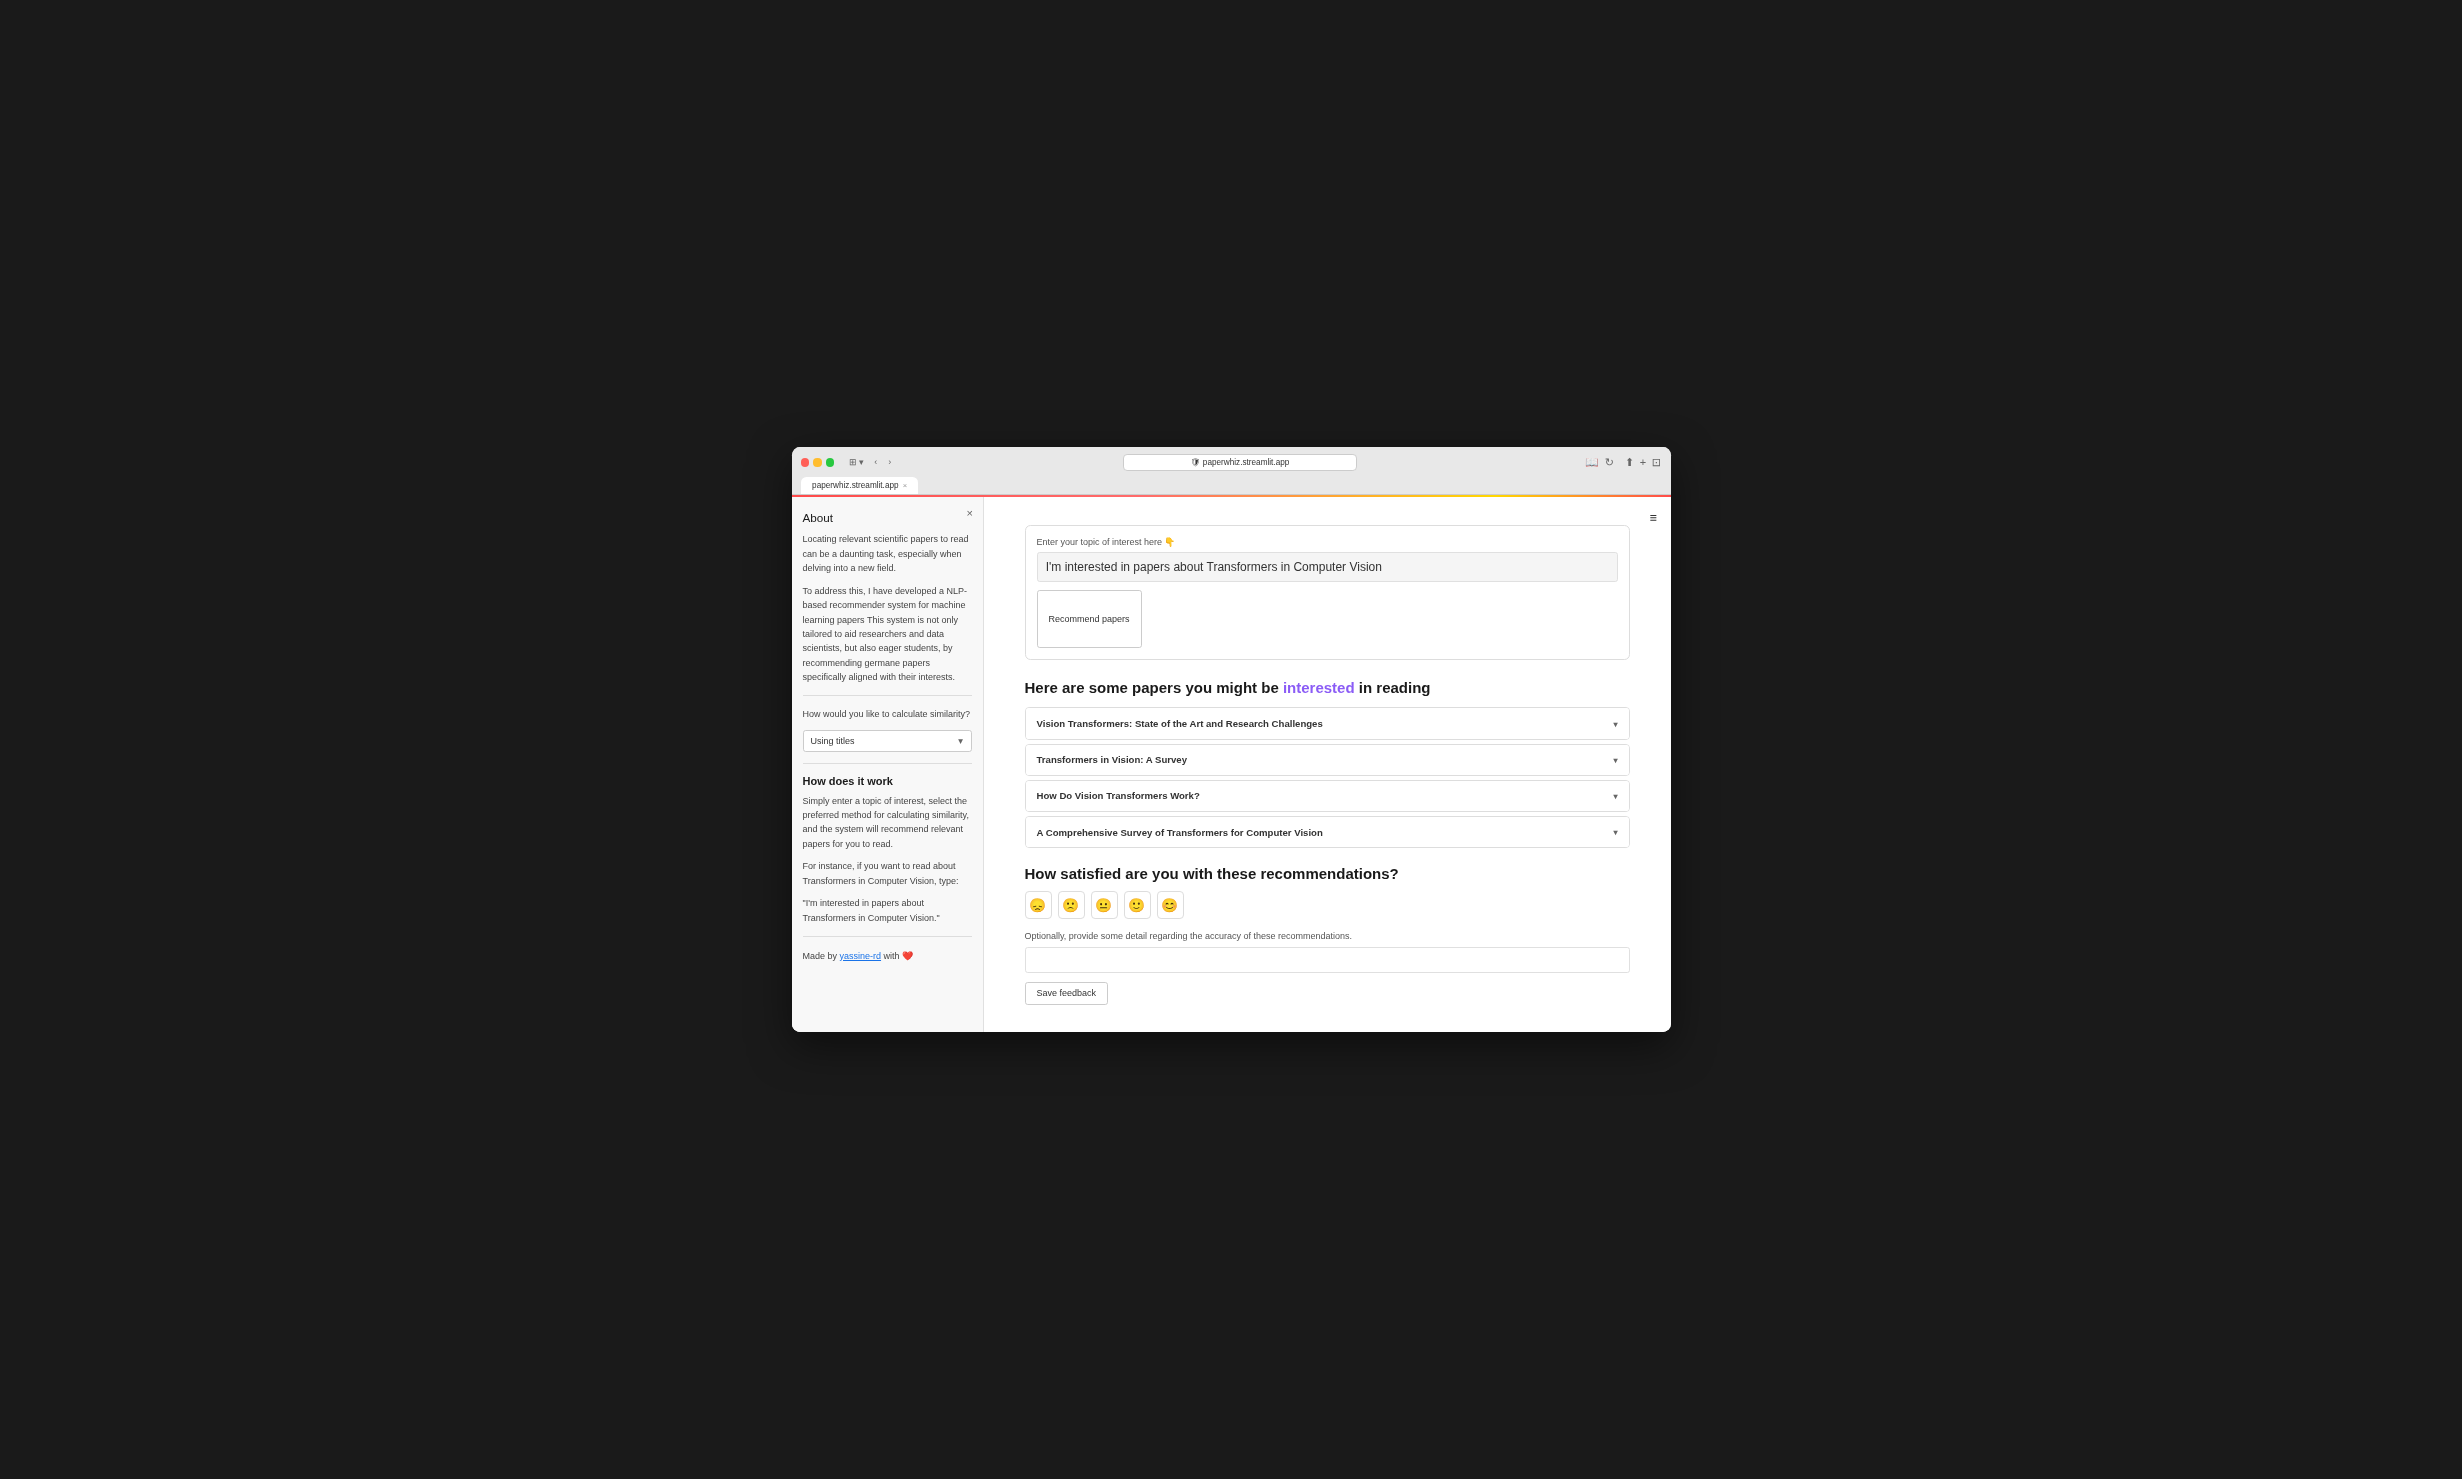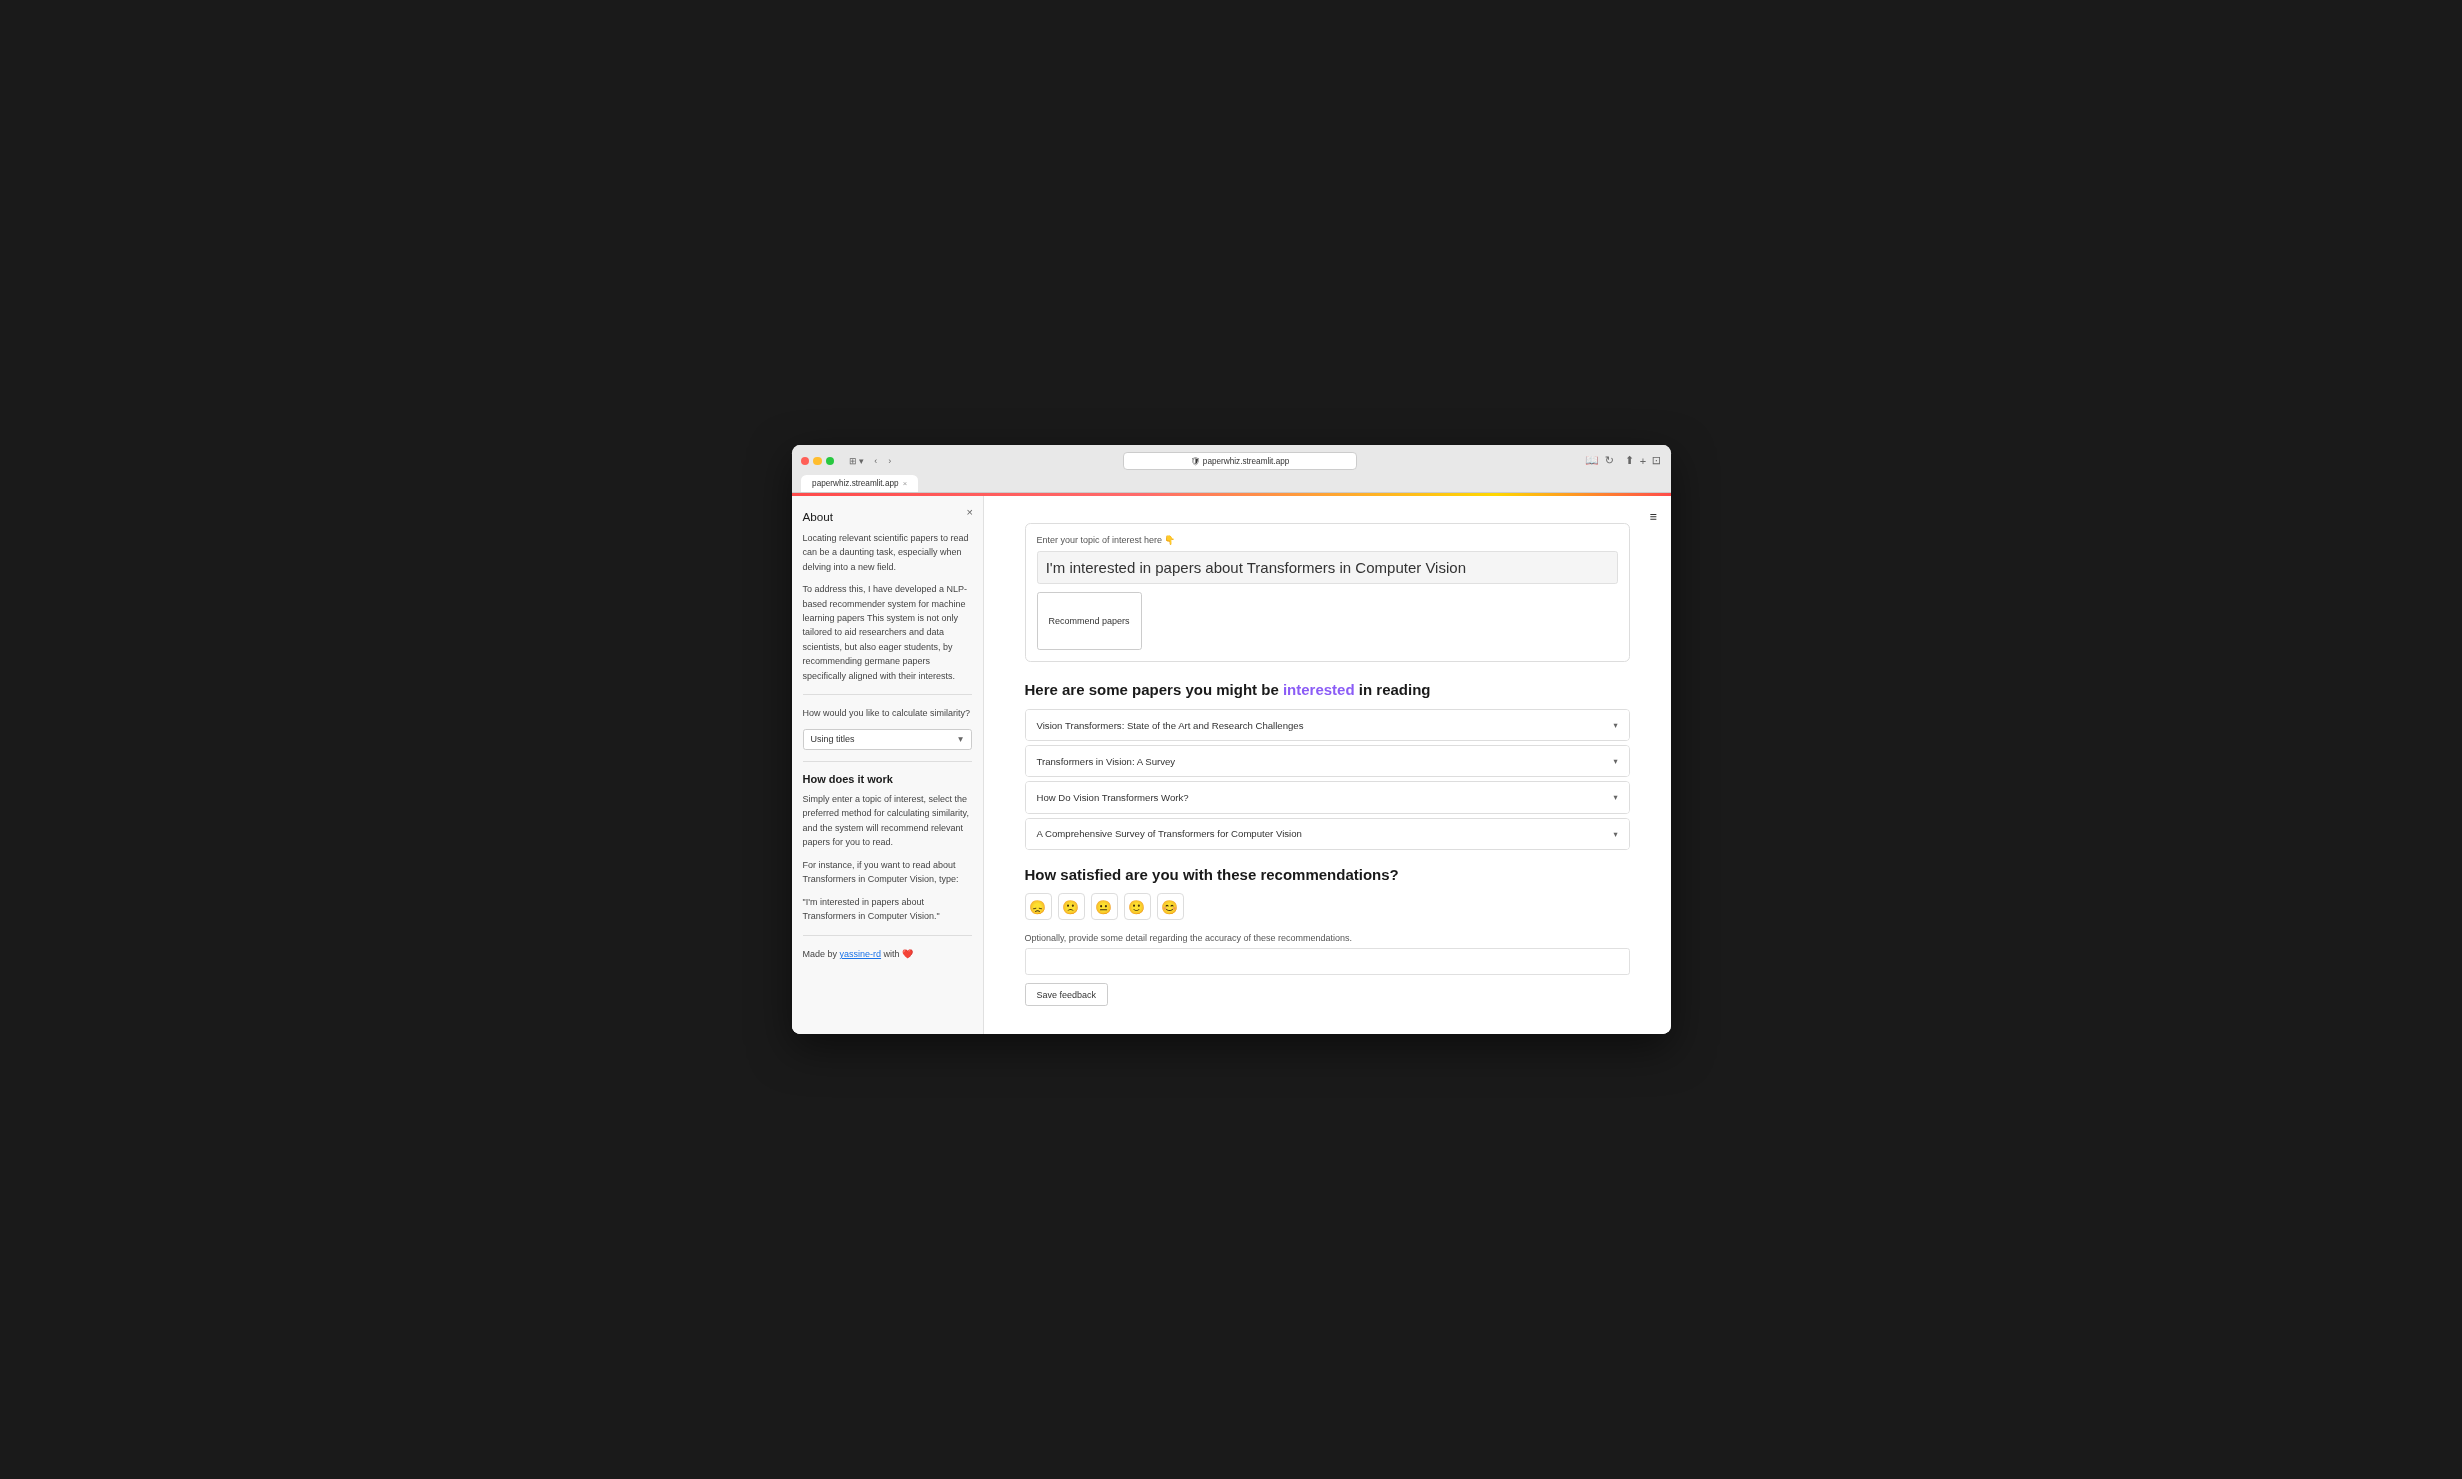--- a/index.html
+++ b/index.html
@@ -262,21 +262,21 @@
       color: #555;
       margin-bottom: 5.5px;
     }
 
     .topic-input {
       width: 100%;
       padding: 6.9px 8.2px;
       border: 0.7px solid #e0e0e0;
       border-radius: 2.7px;
       background: #f5f5f5;
-      font-size: 15px;
+      font-size: 12px;
       color: #333;
       margin-bottom: 8.2px;
       outline: none;
     }
 
     .recommend-btn {
       padding: 23px 11px;
       background: white;
       border: 0.7px solid #ccc;
       border-radius: 2.7px;
@@ -297,20 +297,21 @@
 
     .section-title .highlight-green {
       color: #8b5cf6;
     }
 
     .paper-accordion {
       border: 0.7px solid #ddd;
       border-radius: 4.1px;
       margin-bottom: 4px;
       overflow: hidden;
+      font-weight: bold;
     }
 
     .paper-header {
       display: flex;
       justify-content: space-between;
       align-items: center;
       padding: 9.6px 11px;
       background: white;
       cursor: pointer;
       font-size: 9.6px;

